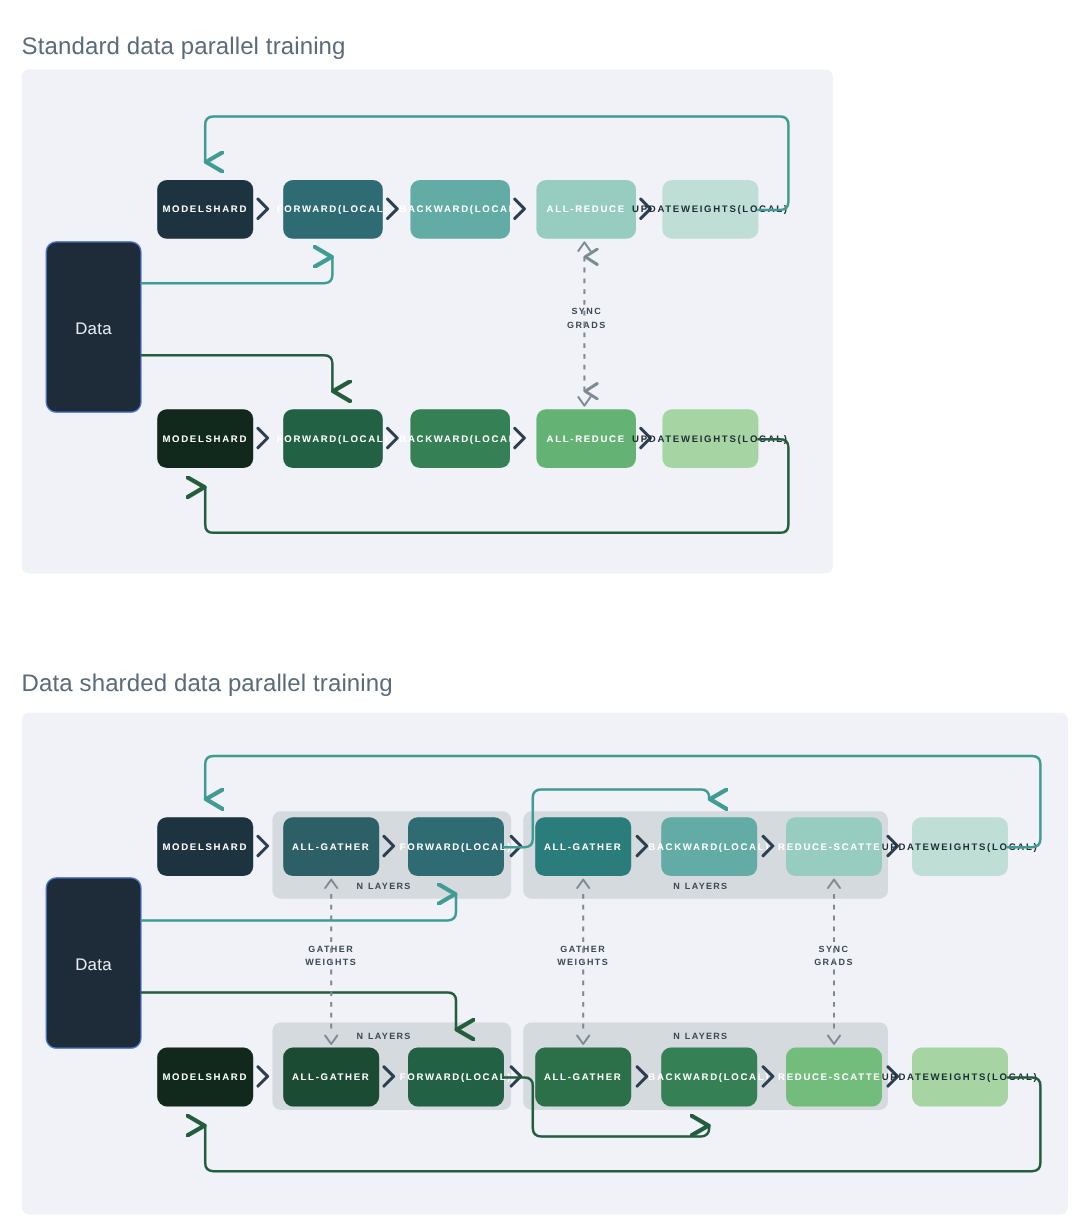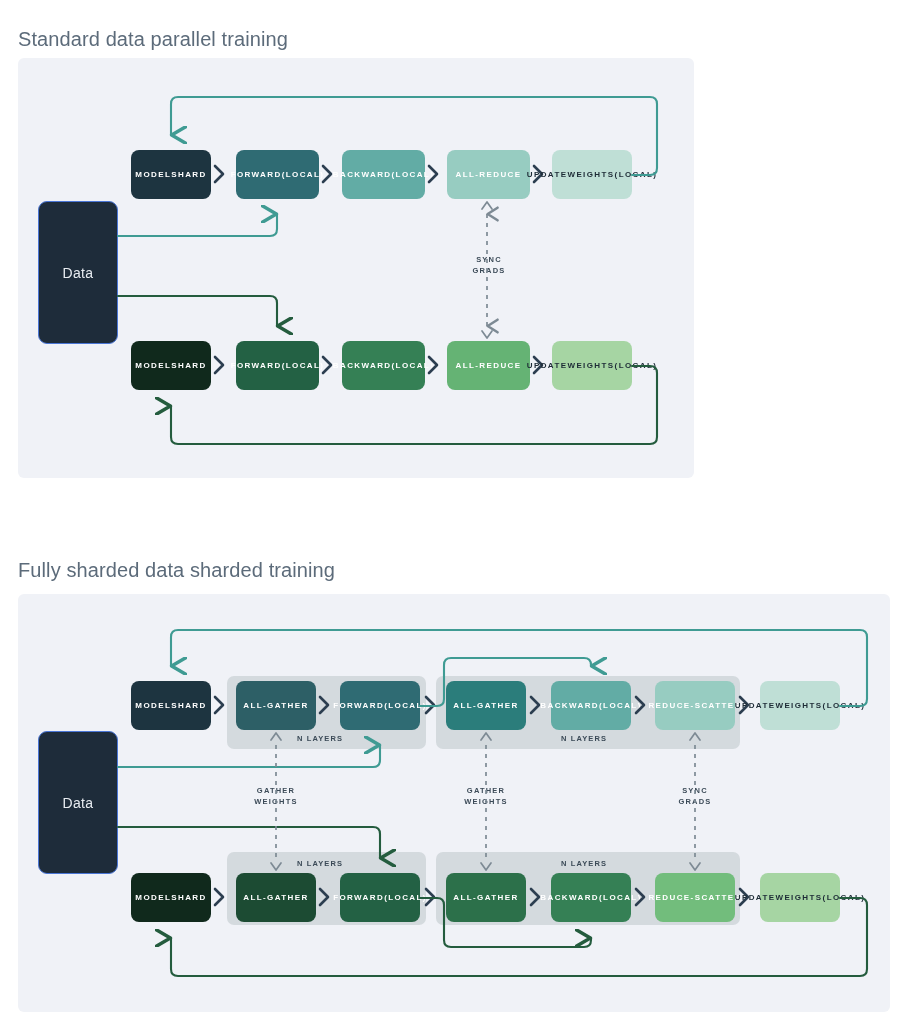--- a/index.html
+++ b/index.html
@@ -182,21 +182,21 @@
     <span>UPDATE</span>
     <br>
     <span>WEIGHTS</span>
     <br>
     <span>(LOCAL)</span>
   </div>
 
 <div class="dashlbl" style="left:453px; top:255px; width:72px;">SYNC
 GRADS</div>
 
-<div class="section-title" style="left: 18px; top: 559px; color: rgb(92, 107, 122);">Fully sharded data sharded training</div>
+<div class="section-title" style="left: 18px; top: 559px; color: rgb(92, 107, 122);">Data sharded data parallel training</div>
 
 <div class="panel" style="left: 18px; top: 594px; width: 872px; height: 418px; background: rgb(240, 242, 247);"></div>
 
 <div class="databox" style="left:38px; top:731px; width:80px; height:143px;">Data</div>
 
 <div class="groupbox" style="left: 227px; top: 676px; width: 199px; height: 73px; background: rgb(212, 218, 222);"></div>
 <div class="nlayers" style="left:297px; top:734px;">N LAYERS</div>
 <div class="groupbox" style="left: 436px; top: 676px; width: 304px; height: 73px; background: rgb(212, 218, 222);"></div>
 <div class="nlayers" style="left:561px; top:734px;">N LAYERS</div>
 

